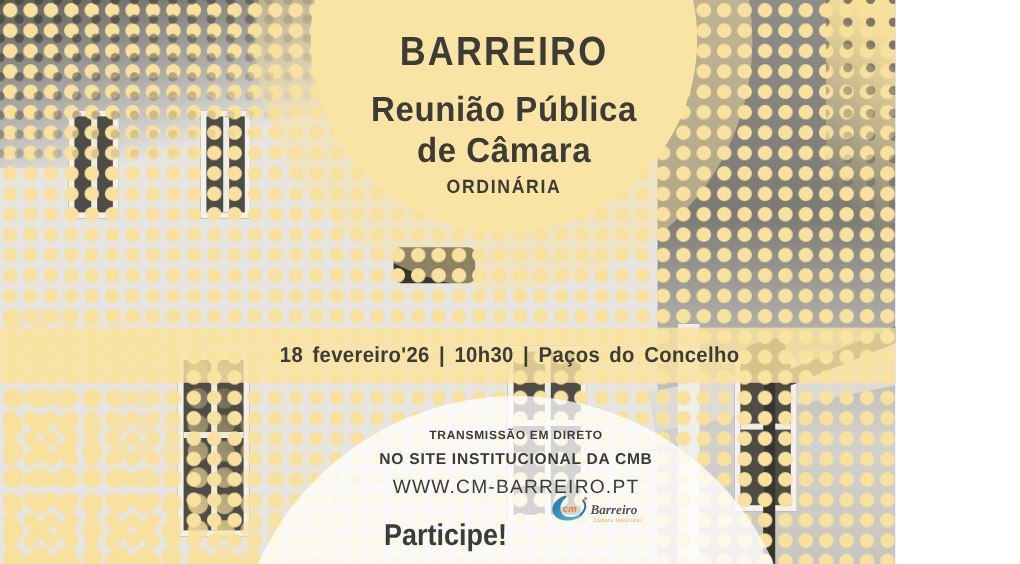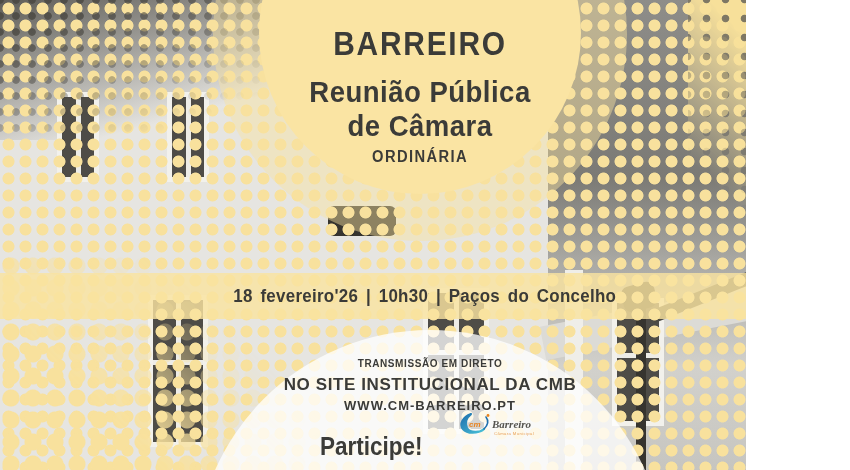--- a/index.html
+++ b/index.html
@@ -123,22 +123,22 @@
     white-space: nowrap;
   }
 
   
   .white-circle {
     position: absolute; left: 195px; top: 330px; width: 470px; height: 470px;
     border-radius: 50%; background: rgba(255,255,255,0.76);
   }
   .broadcast { position: absolute; left: 10px; right: 0; top: 0; width: 840px; text-align: center; color: #3B3B38; }
   .bc-line1 { position: absolute; left: 0; right: 0; top: 358px; font-size: 10px; font-weight: bold; letter-spacing: 0.6px; }
-  .bc-line2 { position: absolute; left: 0; right: 0; top: 375px; font-size: 17px; font-weight: bold; letter-spacing: 0.6px; }
-  .bc-site  { position: absolute; left: 0; right: 0; top: 398px; font-size: 13px;   font-weight: bold; letter-spacing: 1px; }
+  .bc-line2 { position: absolute; left: 0; right: 0; top: 375px; font-size: 13px; font-weight: bold; letter-spacing: 0.6px; }
+  .bc-site  { position: absolute; left: 0; right: 0; top: 398px; font-size: 16px;   font-weight: normal; letter-spacing: 1px; }
 
   
   .cta {
     position: absolute; left: 320px; top: 432px;
     font-size: 25px; font-weight: bold; color: #3B3B38;
     transform: scaleX(0.9); transform-origin: left center;
   }
   .logo { position: absolute; left: 458px; top: 412px; width: 78px; height: 30px; }
 </style>
 </head>

